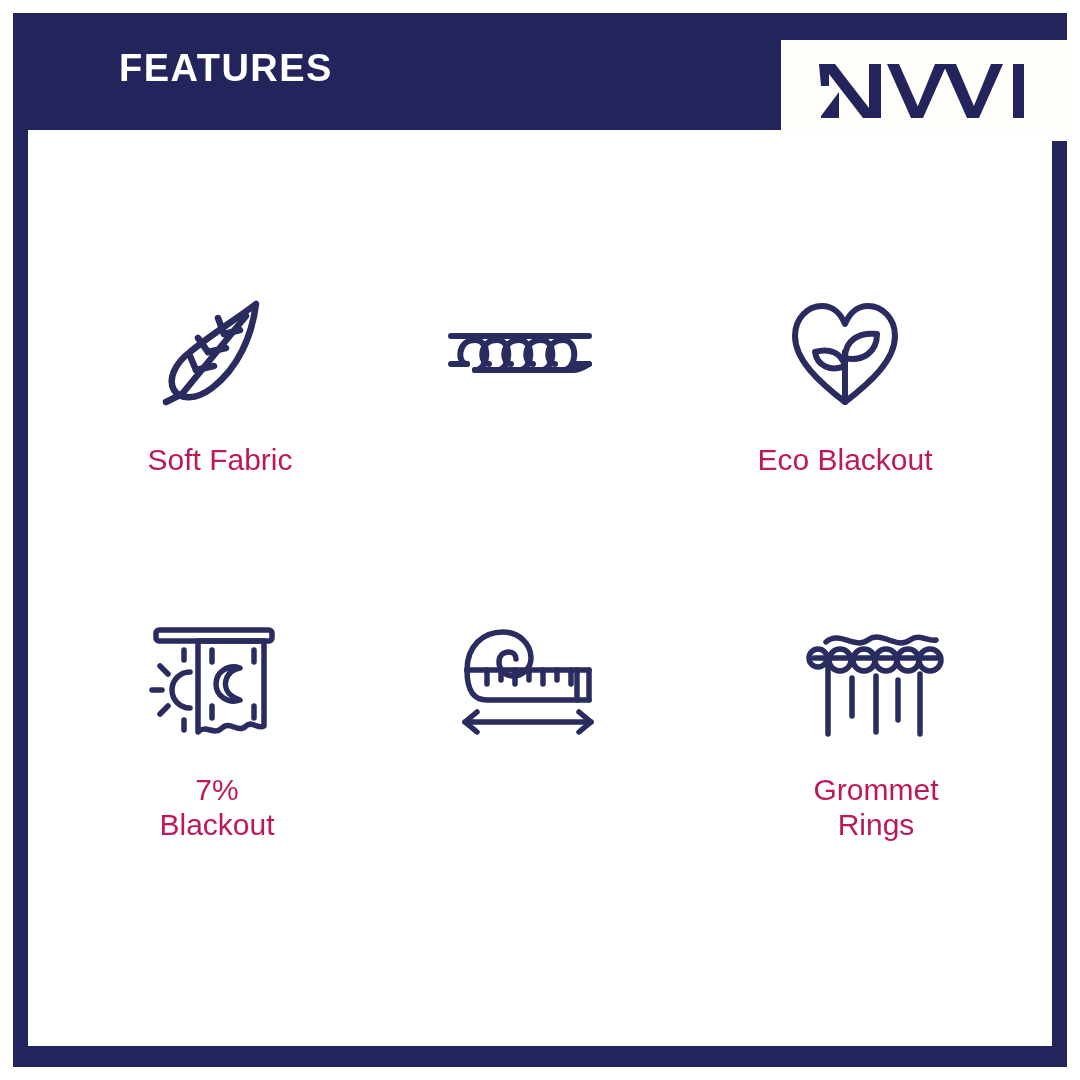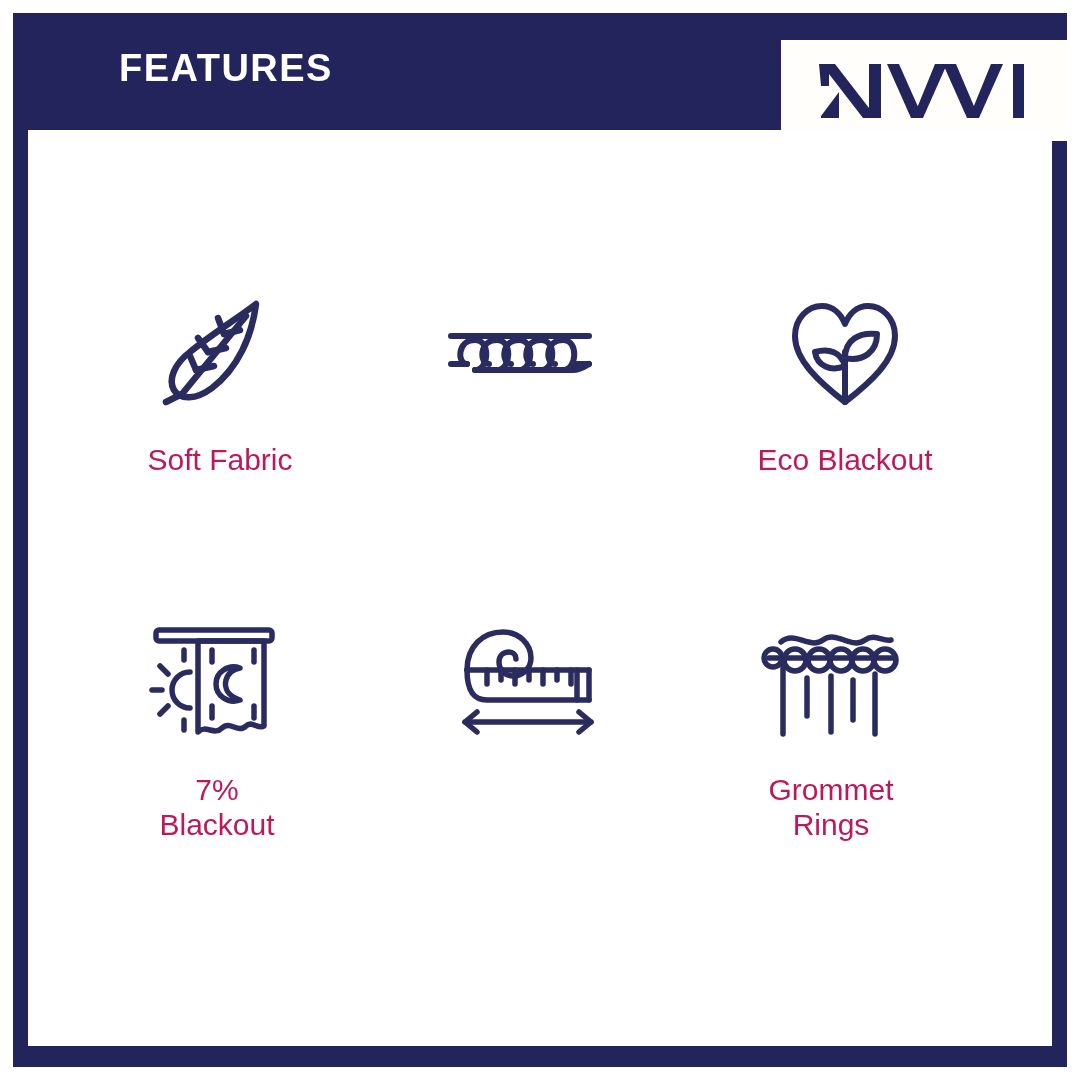--- a/index.html
+++ b/index.html
@@ -104,21 +104,21 @@
     font-weight: 400;
     white-space: pre-line;
   }
   
   #cell-0 { left: 42px;  top: 160px; }
   #cell-1 { left: 342px; top: 160px; }
   #cell-2 { left: 667px; top: 160px; }
   
   #cell-3 { left: 39px;  top: 490px; }
   #cell-4 { left: 350px; top: 490px; }
-  #cell-5 { left: 653px; top: 490px; }
+  #cell-5 { left: 698px; top: 490px; }
 </style>
 </head>
 <body>
 
 <div id="canvas">
 
   <div id="frame"></div>
 
   <div id="header-bar">
     <div id="features-title">FEATURES</div>

